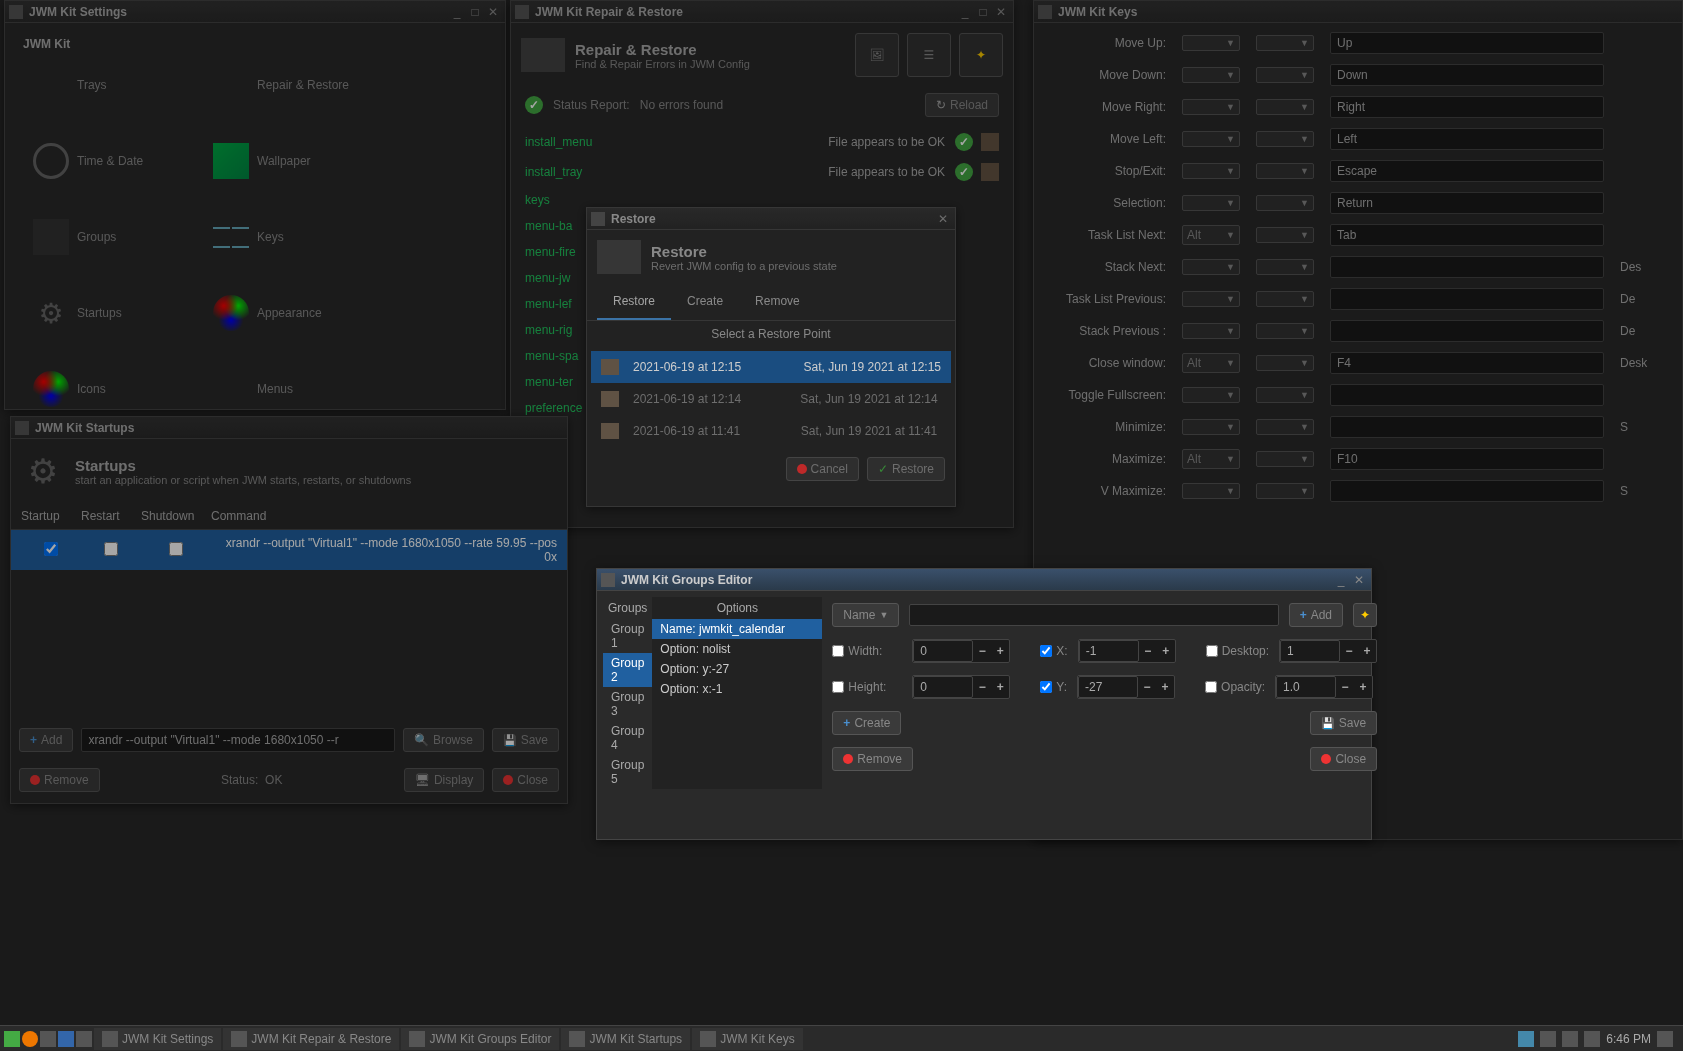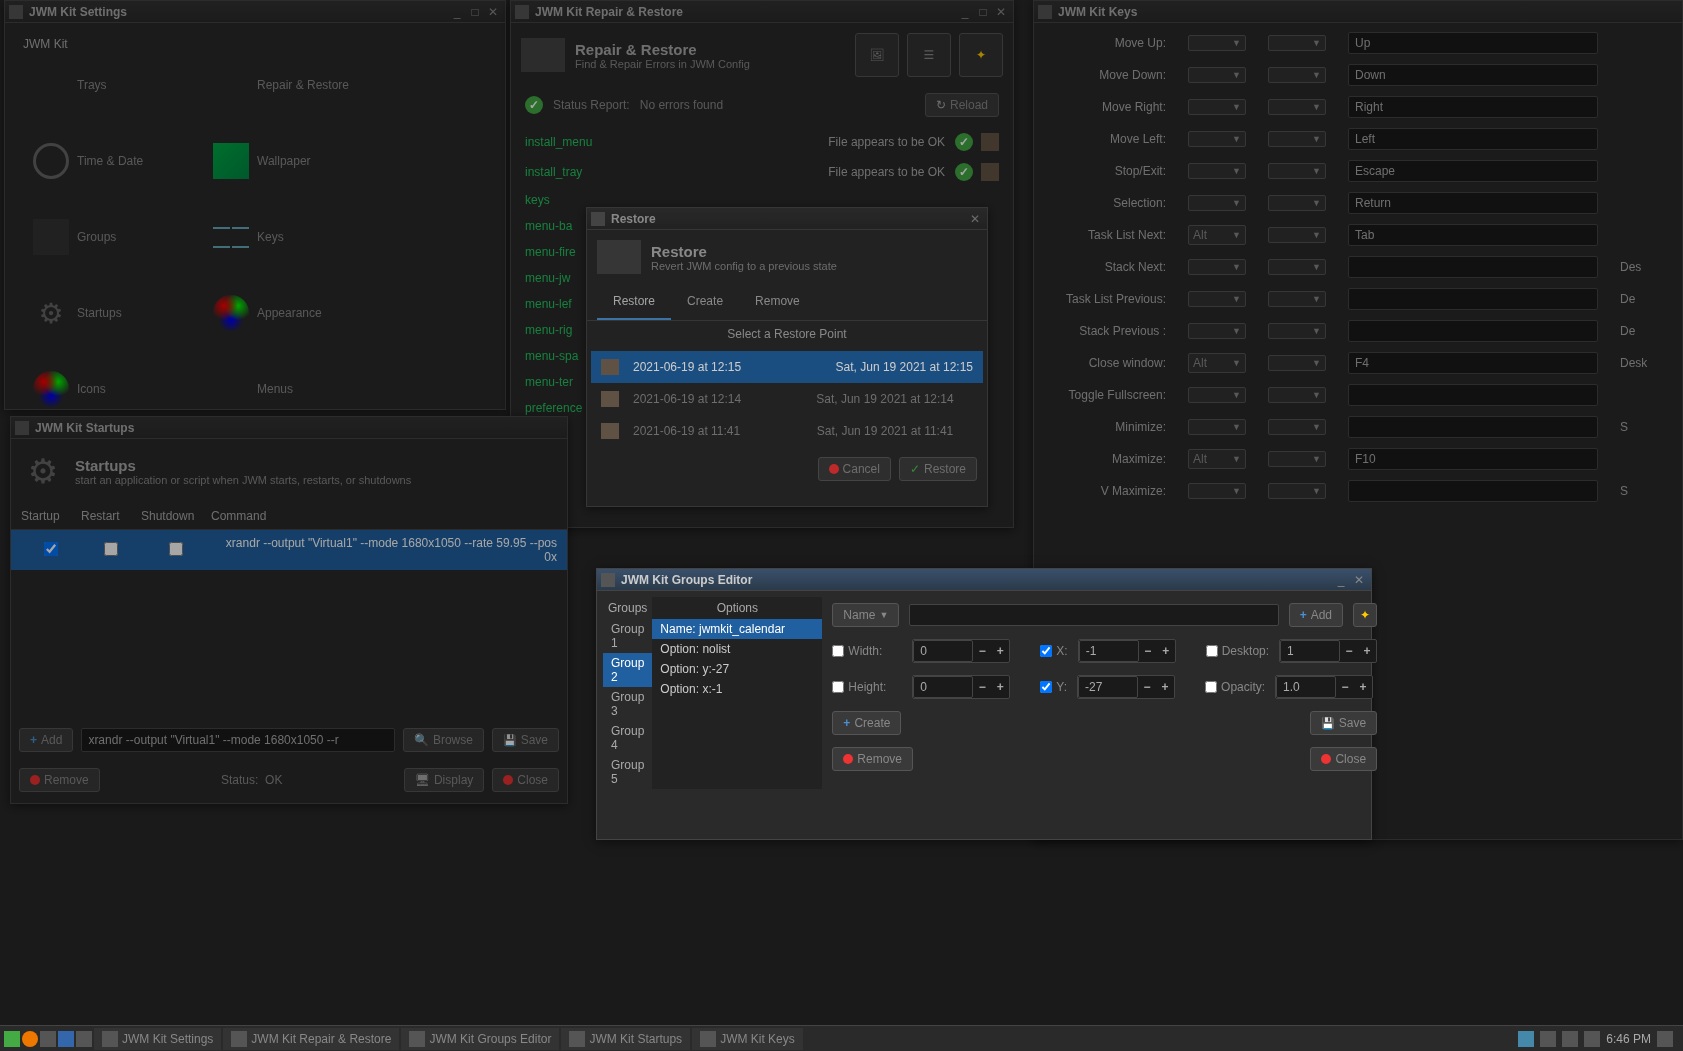--- a/index.html
+++ b/index.html
@@ -4,21 +4,21 @@
 <style>
 *{margin:0;padding:0;box-sizing:border-box;font-family:sans-serif;font-size:12px;color:#888}
 body{background:#1a1a1a;width:1683px;height:1051px;position:relative;overflow:hidden}
 .window{position:absolute;background:#2a2a2a;border:1px solid #444;box-shadow:0 2px 10px rgba(0,0,0,.5)}
 .titlebar{height:22px;background:linear-gradient(#333,#2a2a2a);display:flex;align-items:center;padding:0 4px;border-bottom:1px solid #444}
 .titlebar-icon{width:14px;height:14px;background:#555;margin-right:6px}
 .titlebar-text{flex:1;color:#aaa;font-weight:bold}
 .window-controls{display:flex;gap:2px}
 .window-controls span{width:16px;height:14px;display:flex;align-items:center;justify-content:center;cursor:pointer;color:#888}
 .window-body{padding:8px}
-.section-title{color:#aaa;font-weight:normal;padding:6px 10px}
+.section-title{color:#aaa;font-weight:bold;padding:6px 10px}
 .icon-grid{display:flex;flex-wrap:wrap;gap:40px;padding:10px 20px}
 .icon-item{display:flex;align-items:center;gap:8px;width:140px;cursor:pointer}
 .big-icon{width:36px;height:36px;display:flex;align-items:center;justify-content:center;font-size:24px}
 .big-icon.rgb{background:radial-gradient(circle at 30% 30%,#f00,transparent 40%),radial-gradient(circle at 70% 30%,#0f0,transparent 40%),radial-gradient(circle at 50% 70%,#00f,transparent 40%);border-radius:50%}
 .big-icon.clock{border:3px solid #666;border-radius:50%}
 .big-icon.wallpaper{background:linear-gradient(135deg,#0a4,#084)}
 .big-icon.blocks{display:grid;grid-template:1fr 1fr/1fr 1fr;gap:2px}
 .big-icon.blocks span{background:#4a90d0;border:1px solid #6ab}
 .big-icon.lines{display:flex;flex-direction:column;gap:3px;justify-content:center}
 .big-icon.lines span{height:4px;background:#666}
@@ -57,21 +57,21 @@
 .startups-row{display:flex;align-items:center;padding:6px 10px;background:#2060a0}
 .startups-row input[type=checkbox]{width:14px;height:14px}
 .startups-row .sh-col{width:60px;text-align:center}
 .startups-row .cmd{flex:1;color:#fff;text-align:right;overflow:hidden}
 .startups-footer{padding:8px;display:flex;gap:8px;align-items:center}
 .input-text{background:#1a1a1a;border:1px solid #444;padding:4px 6px;color:#aaa;flex:1;border-radius:2px}
 .status-text{flex:1;text-align:center;color:#aaa}
 .keys-tabs{display:flex;border-bottom:1px solid #444}
 .keys-tabs .tab{padding:10px 14px}
 .keys-list{padding:4px 10px}
-.key-row{display:flex;align-items:center;padding:5px 2px;gap:22px}
+.key-row{display:flex;align-items:center;padding:5px 2px;gap:16px}
 .key-label{width:120px;text-align:right;color:#aaa}
 .key-select{width:58px;background:#333;border:1px solid #555;padding:2px 4px;color:#aaa;border-radius:2px;display:flex;justify-content:space-between;align-items:center}
 .key-select .arrow{font-size:9px}
 .key-value{flex:1;background:#1a1a1a;border:1px solid #444;padding:3px 6px;color:#aaa;border-radius:2px}
 .key-extra{width:50px;color:#aaa;overflow:hidden}
 .groups-body{display:flex;gap:0;padding:6px}
 .groups-col{display:flex;flex-direction:column}
 .groups-col-header{text-align:center;padding:4px;color:#aaa}
 .groups-col .gitem{padding:3px 8px;cursor:pointer;color:#aaa}
 .groups-col .gitem.selected{background:#2060a0;color:#fff}
@@ -271,21 +271,21 @@
         <span class="fname">preference</span>
         <span class="fstatus"></span>
       </div>
       <div class="file-row">
         <span class="fname">startup</span>
         <span class="fstatus"></span>
       </div>
     </div>
 </div>
 
-<div class="window" style="left:586px;top:207px;width:402px;height:300px;z-index:10;filter:brightness(.8)">
+<div class="window" style="left:586px;top:207px;width:370px;height:300px;z-index:10;filter:brightness(.8)">
   <div class="titlebar">
     <span class="titlebar-icon"></span>
     <span class="titlebar-text">Restore</span>
     <div class="window-controls">
         <span>✕</span>
       </div>
   </div>
   <div class="header-section">
     <div class="header-icon"></div>
     <div class="header-texts">

